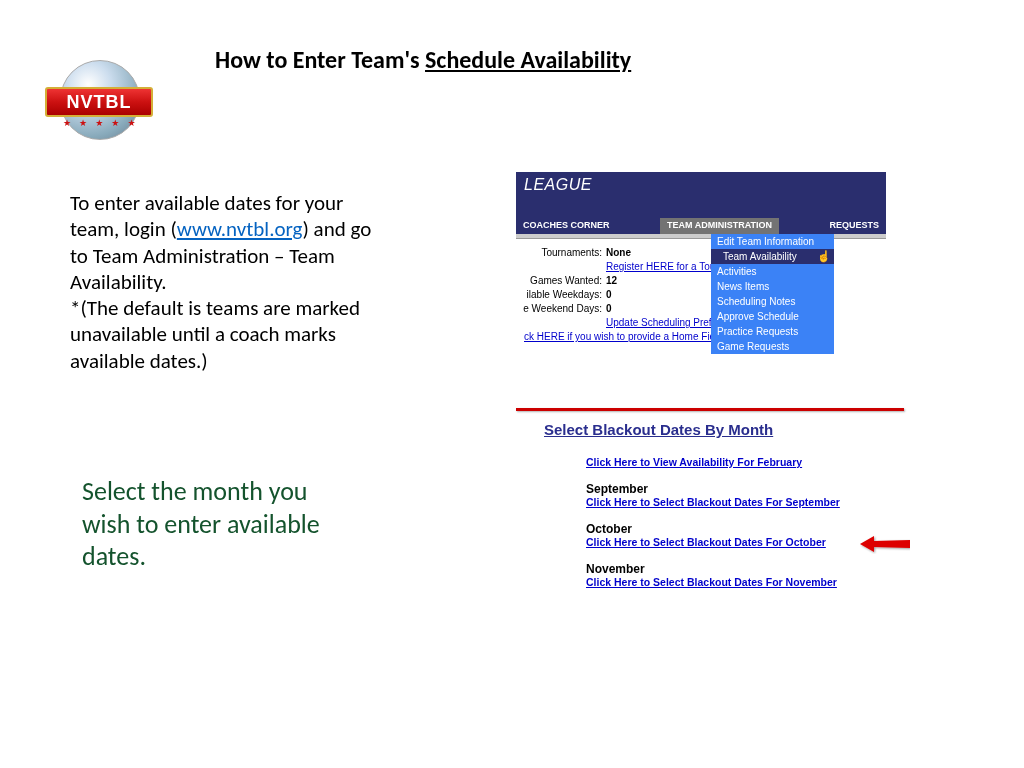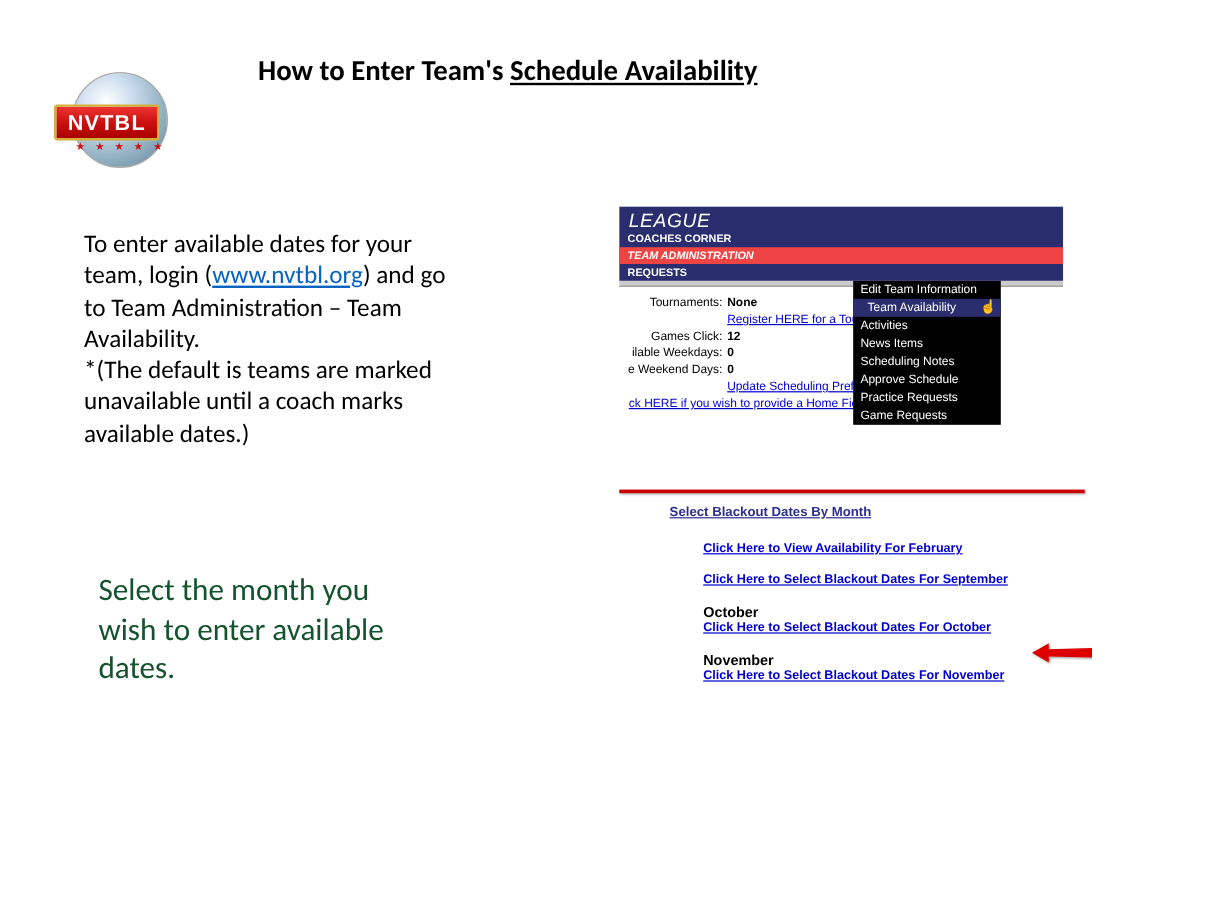--- a/index.html
+++ b/index.html
@@ -25,21 +25,21 @@
     background: radial-gradient(circle at 35% 30%, #fff 0%, #cde 30%, #8ab 70%, #678 100%);
     position: absolute;
     left: 15px;
     top: -5px;
     border: 1px solid #aaa;
   }
   .logo-banner {
     position: absolute;
     top: 22px;
     left: 0;
-    width: 88px;
+    width: 108px;
     height: 30px;
     background: linear-gradient(to bottom, #e33 0%, #c11 50%, #a00 100%);
     border: 2px solid #d4af37;
     border-radius: 3px;
     color: #fff;
     font-weight: bold;
     font-size: 18px;
     text-align: center;
     line-height: 26px;
     letter-spacing: 1px;
@@ -110,43 +110,42 @@
     font-style: italic;
     letter-spacing: 0.5px;
   }
   .shot1 .navtabs {
     position: absolute;
     bottom: 0;
     left: 0;
     width: 100%;
     height: 16px;
     display: flex;
-    justify-content: flex-end;
+    justify-content: space-between;
     font-size: 9px;
     font-weight: bold;
-    flex-direction: column;
   }
   .shot1 .navtab {
     padding: 2px 7px;
     color: #fff;
     white-space: nowrap;
   }
-  .shot1 .navtab.active { background: #ef4444; font-style: italic; }
+  .shot1 .navtab.active { background: #737373; }
   .shot1 .graybar {
     width: 100%;
     height: 5px;
     background: #ccc;
     border-bottom: 1px solid #999;
   }
   .shot1 .dropdown {
     position: absolute;
     top: 62px;
     left: 195px;
     width: 123px;
-    background: #000000;
+    background: #3b82f6;
     color: #fff;
     font-size: 10px;
     z-index: 5;
   }
   .shot1 .dropdown div {
     padding: 1px 6px;
     line-height: 13px;
     white-space: nowrap;
   }
   .shot1 .dropdown div.hl {
@@ -183,25 +182,25 @@
     font-family: Arial, sans-serif;
     font-size: 11px;
   }
   .shot2 .redline {
     height: 3px;
     background: #c00;
     margin-bottom: 10px;
     box-shadow: 1px 1px 2px rgba(0,0,0,0.3);
   }
   .shot2 .header {
-    font-size: 11px;
+    font-size: 15px;
     font-weight: bold;
     color: #2a2e8e;
     text-decoration: underline;
-    margin-left: 42px;
+    margin-left: 28px;
     margin-bottom: 18px;
   }
   .shot2 .month-block {
     margin-left: 70px;
     margin-bottom: 14px;
     position: relative;
   }
   .shot2 .month-name {
     font-weight: bold;
     font-size: 12px;
@@ -271,21 +270,21 @@
     <div>Practice Requests</div>
     <div>Game Requests</div>
   </div>
   <div class="fields">
     <div class="row">
         <span class="lbl">Tournaments:</span>
         <span class="val">None</span>
       </div>
     <div class="linkonly"><a href="#">Register HERE for a Tou</a></div>
     <div class="row">
-        <span class="lbl">Games Click:</span>
+        <span class="lbl">Games Wanted:</span>
         <span class="val">12</span>
       </div>
     <div class="row">
         <span class="lbl">ilable Weekdays:</span>
         <span class="val">0</span>
       </div>
     <div class="row">
         <span class="lbl">e Weekend Days:</span>
         <span class="val">0</span>
       </div>
@@ -296,20 +295,21 @@
 
 <div class="shot2">
   <div class="redline"></div>
   <div class="header">Select Blackout Dates By Month</div>
 
   <div class="month-block">
     <a href="#" class="month-link">Click Here to View Availability For February</a>
   </div>
 
   <div class="month-block">
+    <div class="month-name">September</div>
     <a href="#" class="month-link">Click Here to Select Blackout Dates For September</a>
   </div>
 
   <div class="month-block">
     <div class="month-name">October</div>
     <a href="#" class="month-link">Click Here to Select Blackout Dates For October</a>
   </div>
 
   <div class="month-block">
     <div class="month-name">November</div>

